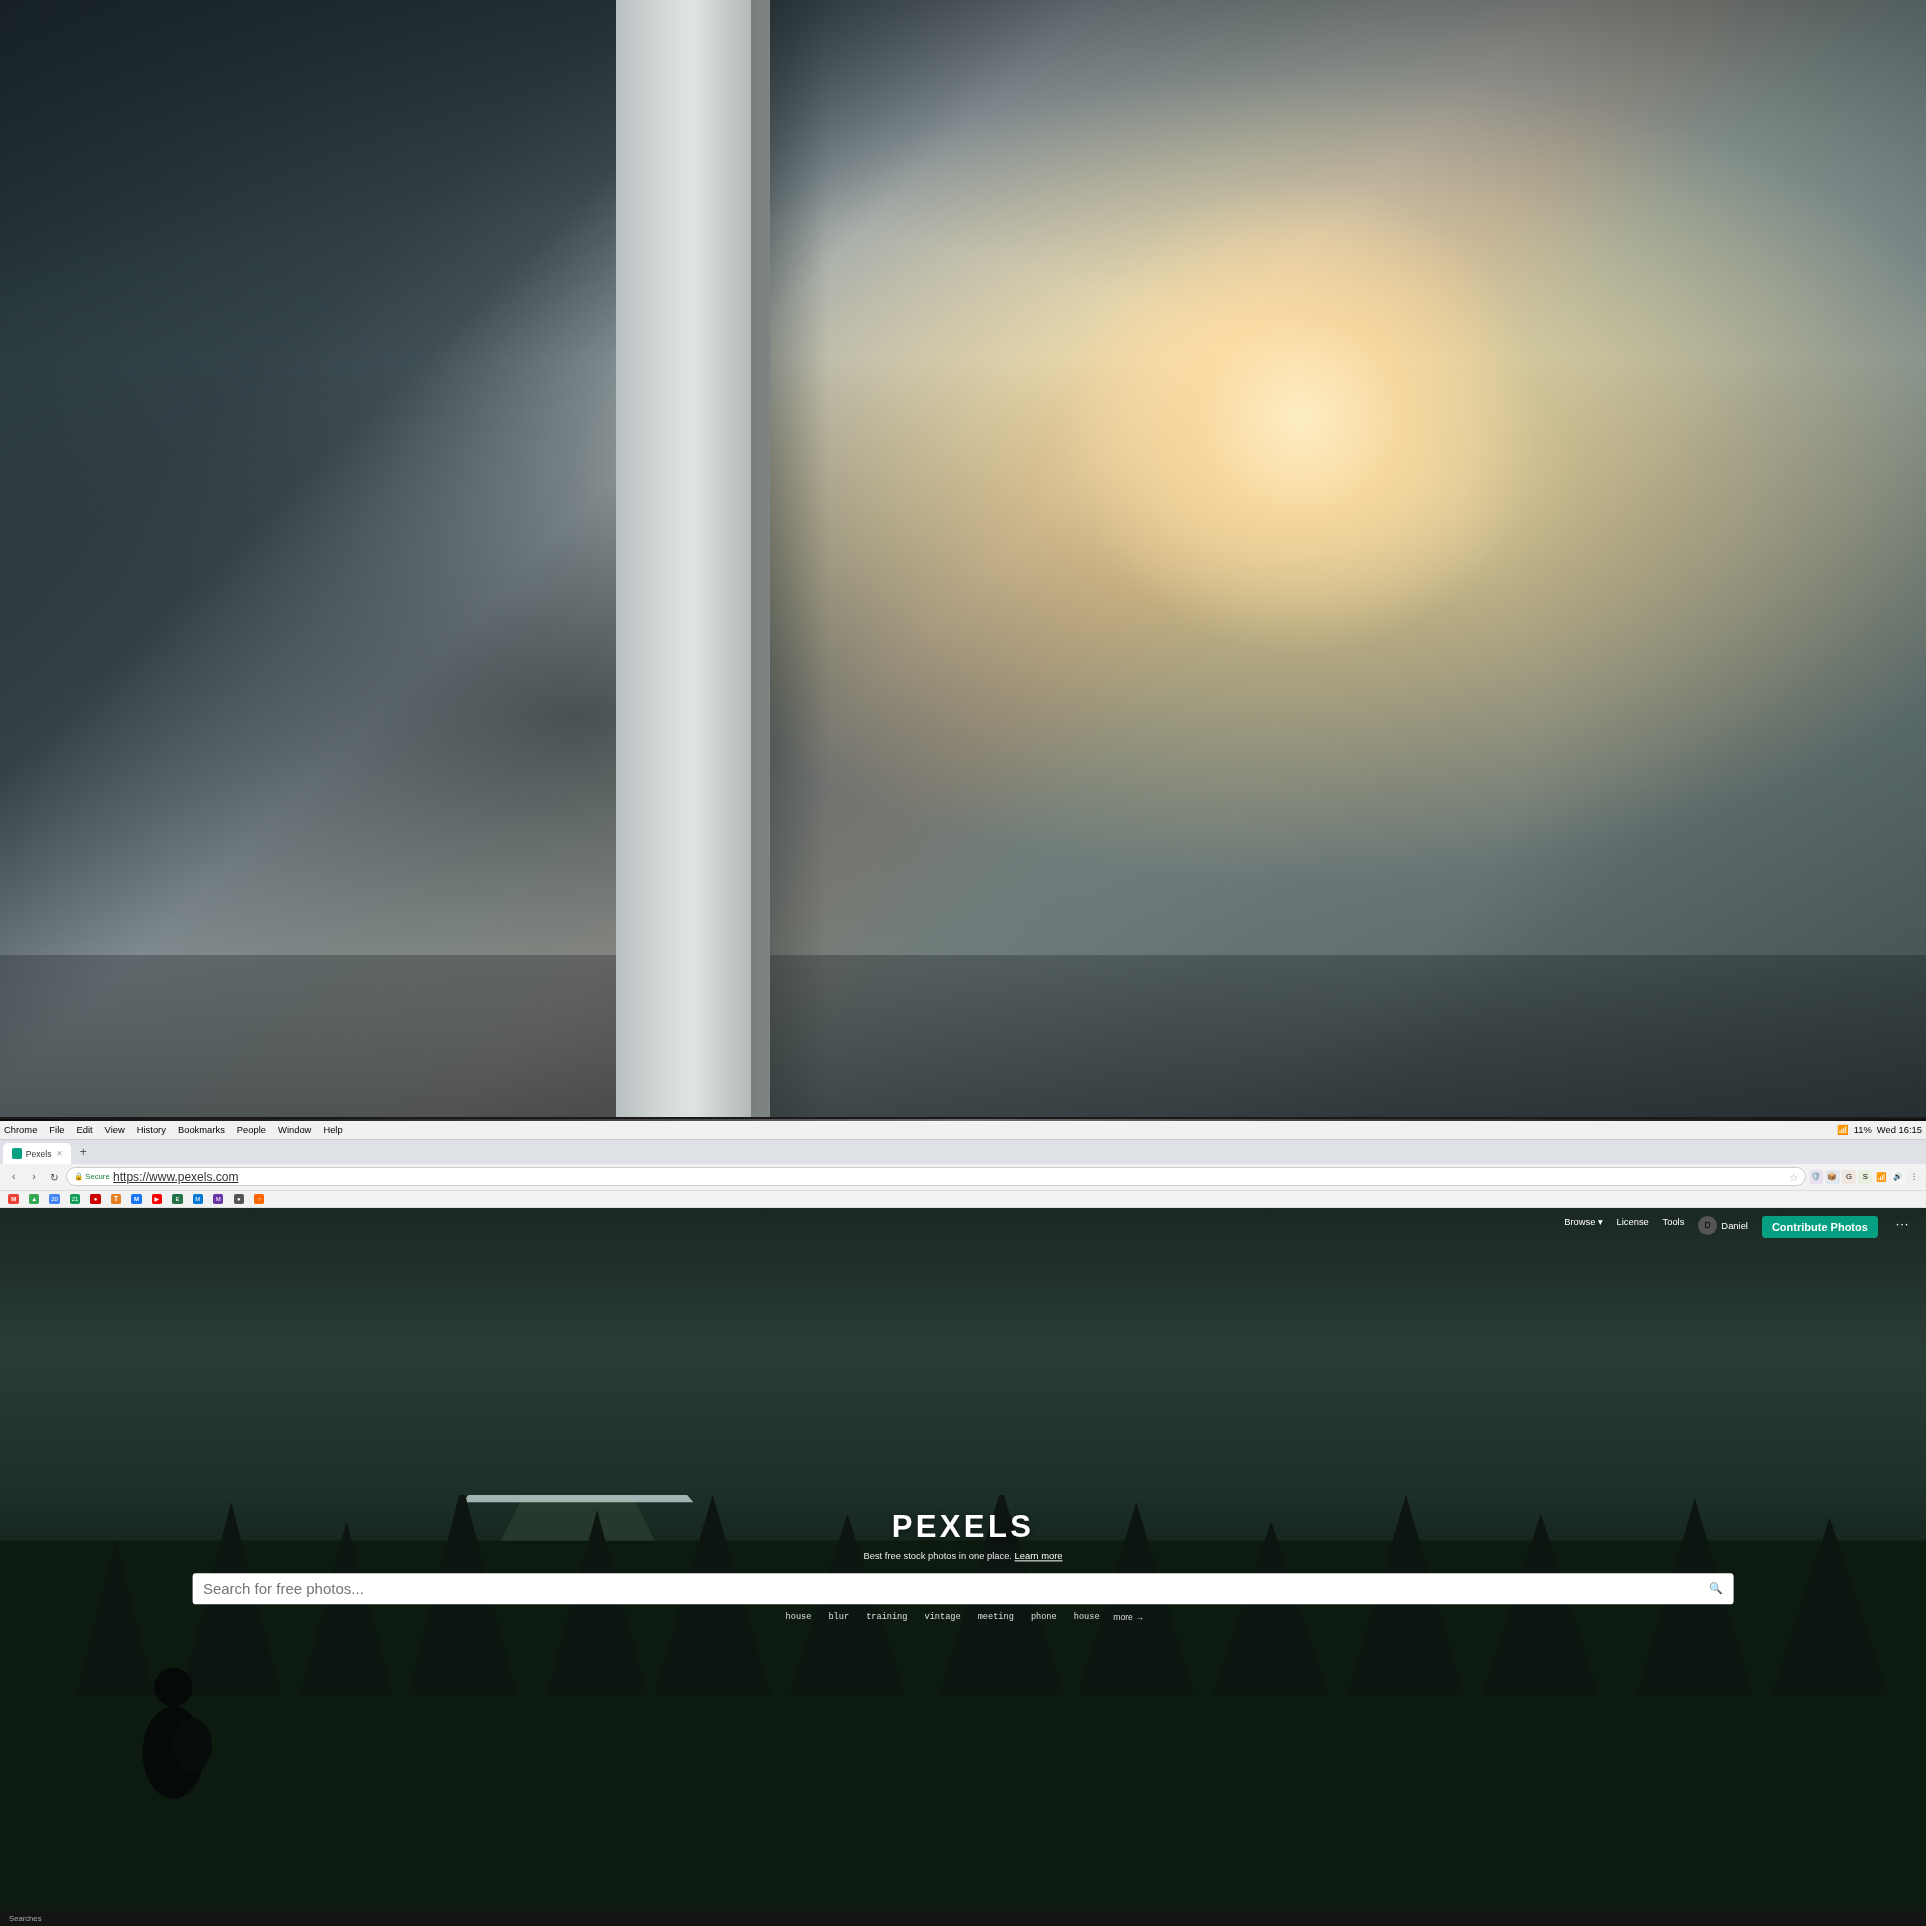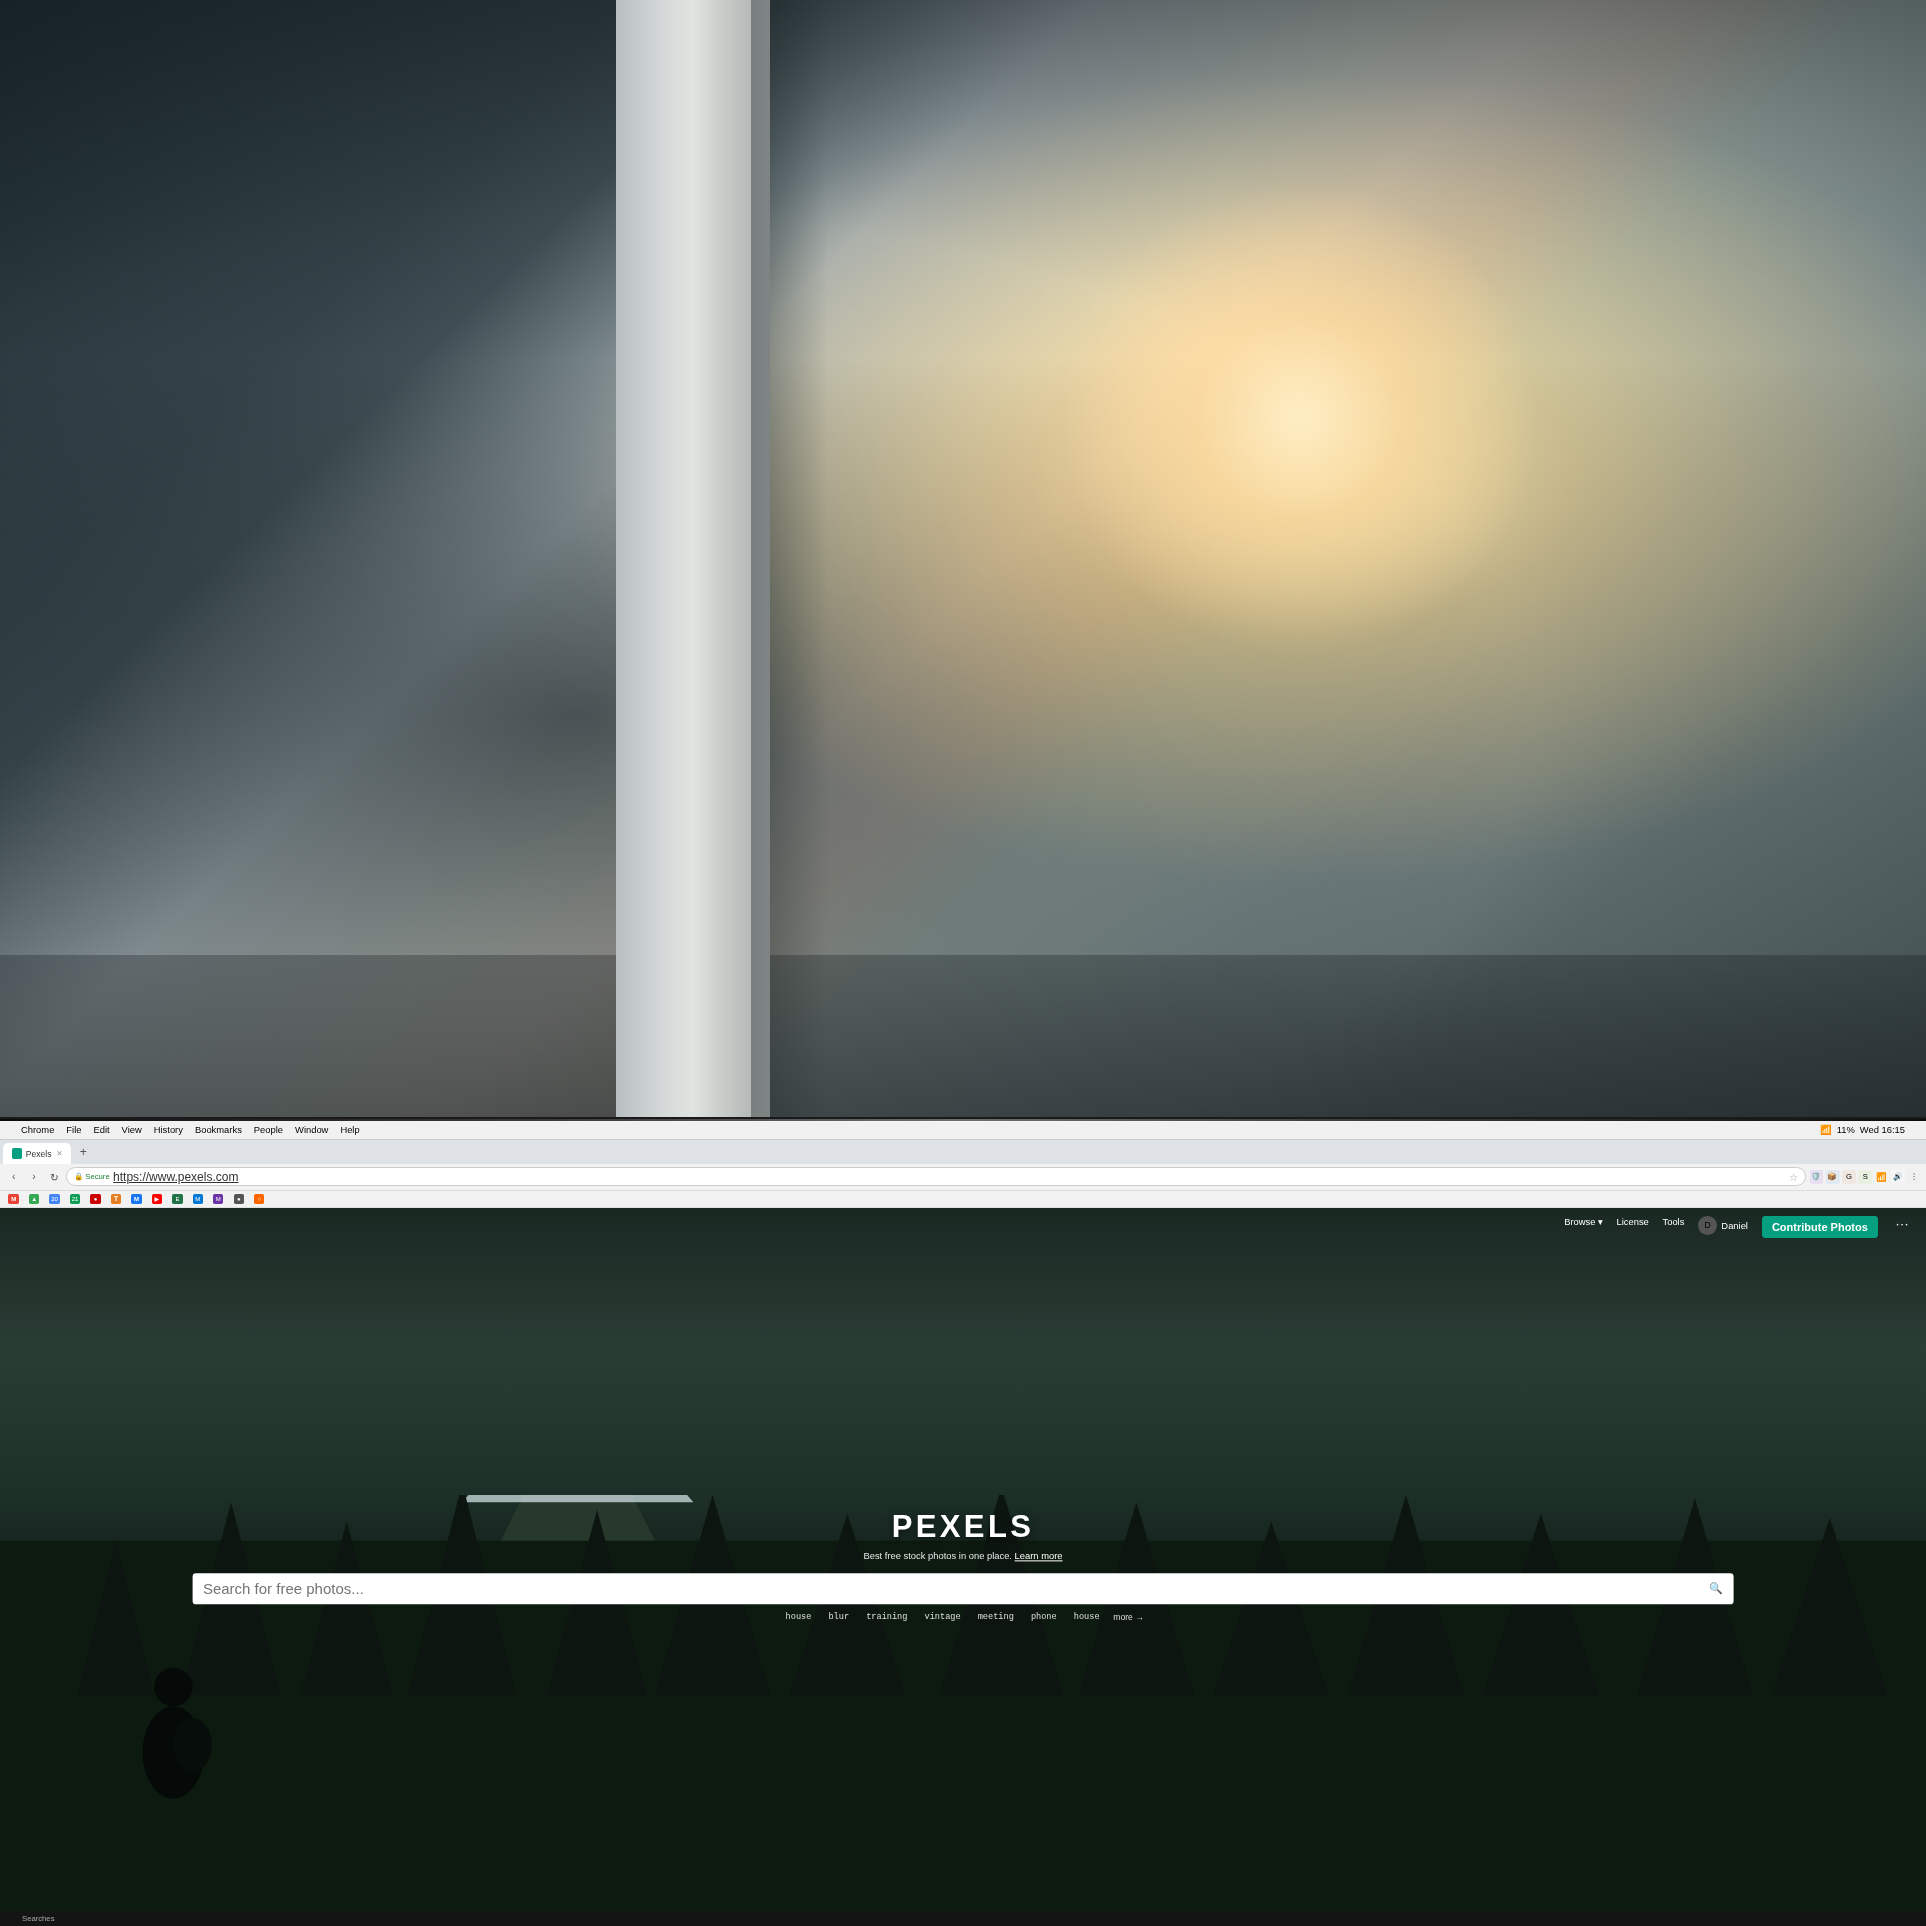--- a/index.html
+++ b/index.html
@@ -122,21 +122,21 @@
       display: flex;
       flex-direction: column;
     }
 
     
     .mac-menubar {
       background: rgba(240,240,240,0.95);
       height: 19px;
       display: flex;
       align-items: center;
-      padding: 0 21px;
+      padding: 0 4px;
       font-size: 9.4px;
       color: #000;
       border-bottom: 0.9px solid #ccc;
       flex-shrink: 0;
     }
 
     .mac-menubar-items {
       display: flex;
       gap: 12px;
       align-items: center;
@@ -501,21 +501,21 @@
     
     .status-bar {
       position: absolute;
       bottom: 0;
       left: 0;
       right: 0;
       height: 15.4px;
       background: rgba(20,20,20,0.9);
       display: flex;
       align-items: center;
-      padding: 0 22px;
+      padding: 0 9px;
       font-size: 7.7px;
       color: rgba(255,255,255,0.6);
     }
 
     
     .monitor-reflection {
       position: absolute;
       top: 0;
       left: 0;
       right: 0;

